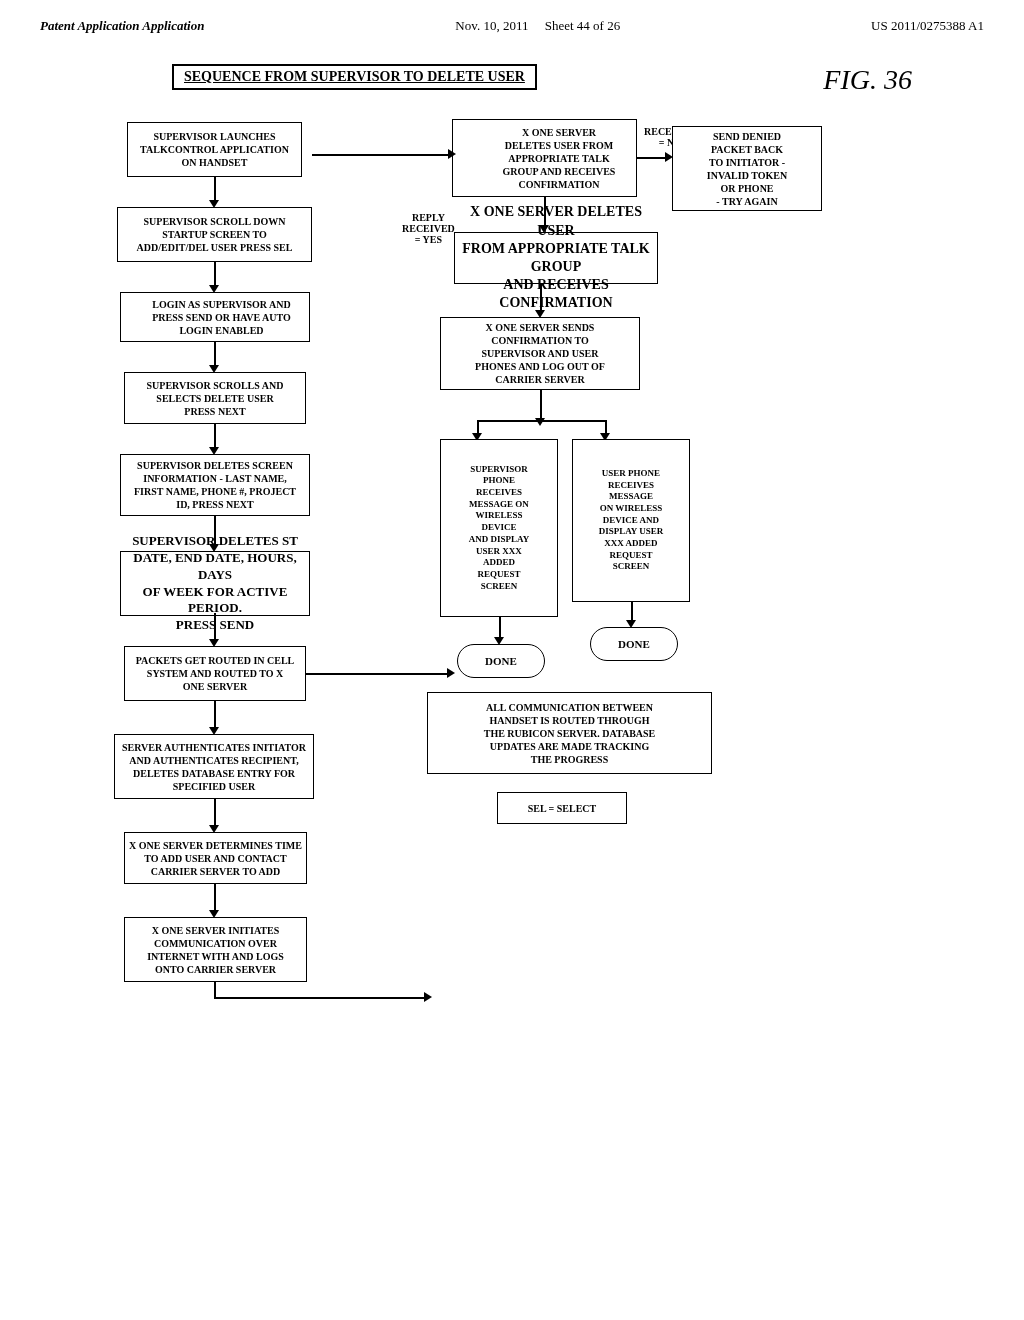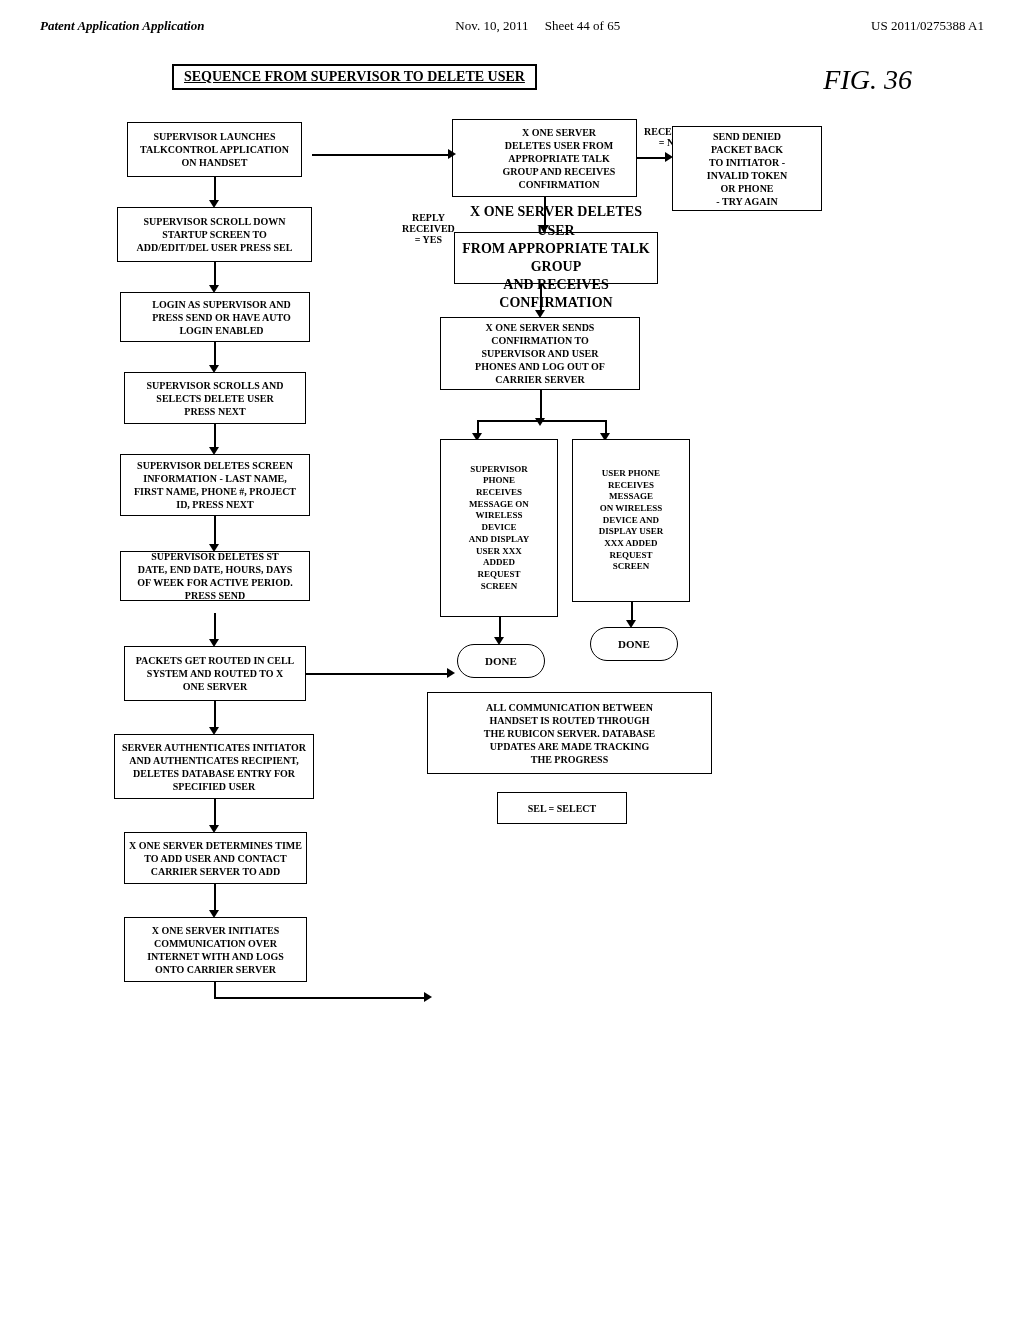--- a/index.html
+++ b/index.html
@@ -118,21 +118,21 @@
       text-align: center;
     }
   </style>
 </head>
 <body>
 
 <div class="page-header">
   <span class="header-left">Patent Application Application</span>
   <span class="header-center">
     <span>Nov. 10, 2011</span>&nbsp;&nbsp;&nbsp;&nbsp;
-    <span>Sheet 44 of 65</span>
+    <span>Sheet 44 of 26</span>
   </span>
   <span class="header-right">US 2011/0275388 A1</span>
 </div>
 
 <div class="diagram-container">
 
   <div style="position:absolute; top:0; left:50px; right:50px; display:flex; justify-content:space-between; align-items:flex-start;">
     <div class="diagram-title">SEQUENCE FROM SUPERVISOR TO DELETE USER</div>
     <div class="fig-label" style="position:relative; top:0; right:0;">FIG. 36</div>
   </div>
@@ -165,21 +165,21 @@
   <div class="arrow-line vertical" style="left:152px; top:360px; height:25px;"></div>
   <div class="arrowhead-down" style="left:147px; top:383px;"></div>
 
   <div class="flow-box" style="left:58px; top:390px; width:190px; height:62px; font-size:10px;">
     SUPERVISOR DELETES SCREEN<br>INFORMATION - LAST NAME,<br>FIRST NAME, PHONE #, PROJECT<br>ID, PRESS NEXT
   </div>
 
   <div class="arrow-line vertical" style="left:152px; top:452px; height:30px;"></div>
   <div class="arrowhead-down" style="left:147px; top:480px;"></div>
 
-  <div class="flow-box" style="left:58px; top:487px; width:190px; height:50px; font-size:10px;">
+  <div class="flow-box" style="left:58px; top:487px; width:190px; height:65px; font-size:13px;">
     SUPERVISOR DELETES ST<br>DATE, END DATE, HOURS, DAYS<br>OF WEEK FOR ACTIVE PERIOD.<br>PRESS SEND
   </div>
 
   <div class="arrow-line vertical" style="left:152px; top:549px; height:28px;"></div>
   <div class="arrowhead-down" style="left:147px; top:575px;"></div>
 
   <div class="flow-box" style="left:62px; top:582px; width:182px; height:55px; font-size:10px;">
     PACKETS GET ROUTED IN CELL<br>SYSTEM AND ROUTED TO X<br>ONE SERVER
   </div>
 

